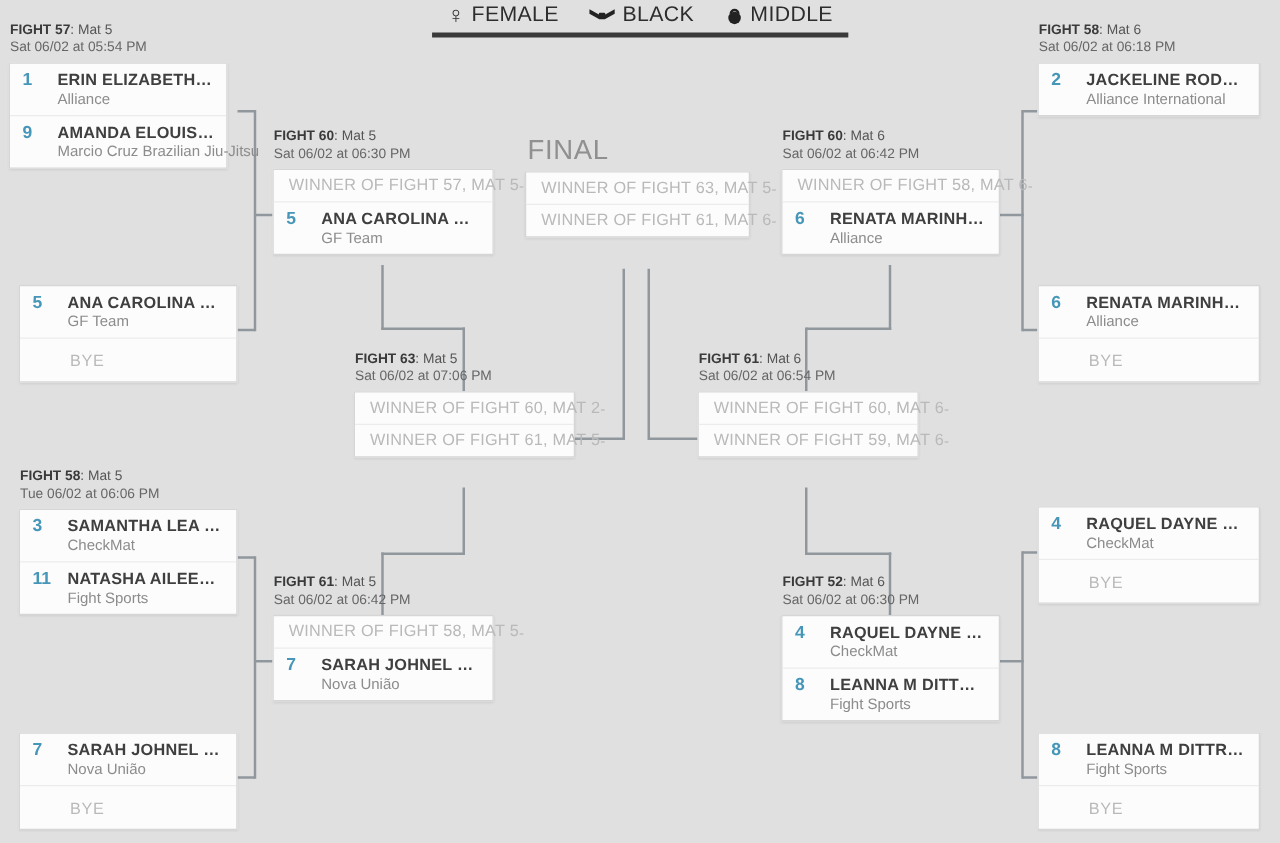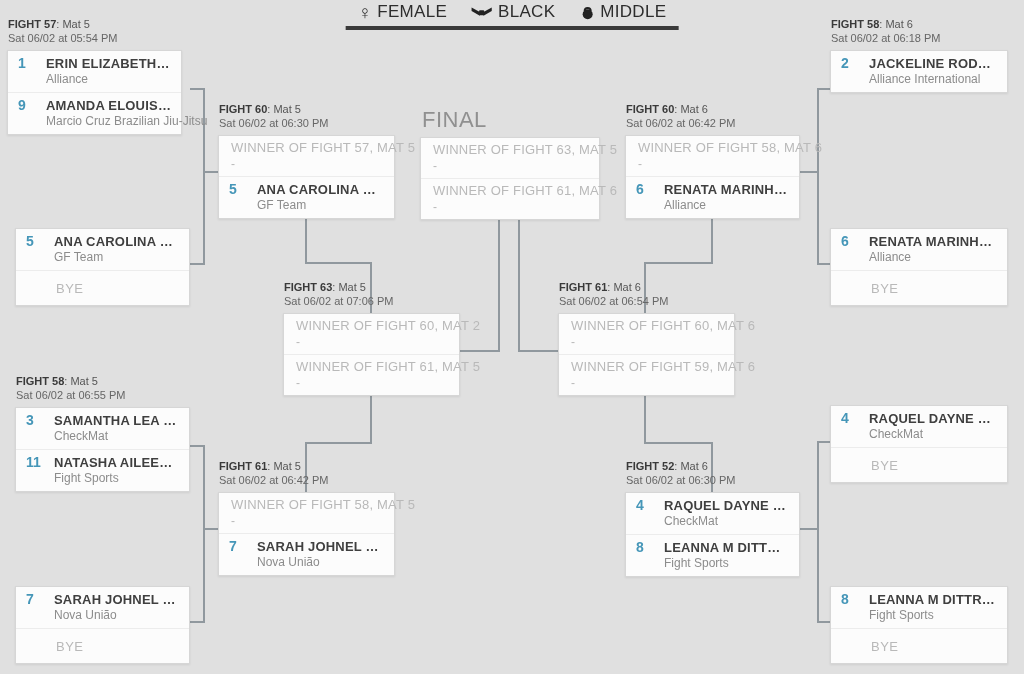--- a/index.html
+++ b/index.html
@@ -48,21 +48,21 @@
   .seed{
     width:28px;flex:0 0 28px;font-size:14px;color:var(--seed);
     line-height:15px;font-weight:bold;
   }
   .cinfo{display:flex;flex-direction:column;min-width:0;}
   .cname{
     font-size:13px;font-weight:bold;color:var(--name);line-height:15px;
     letter-spacing:0.2px;white-space:nowrap;overflow:hidden;text-overflow:ellipsis;
   }
   .cteam{font-size:12px;color:var(--team);line-height:14px;margin-top:1px;white-space:nowrap;}
-  .slot.winner{padding:4px 12px 5px 12px;flex-direction:column;}
+  .slot.winner{padding:4px 12px 5px 12px;flex-direction:row;}
   .wtext{font-size:13px;color:var(--muted);line-height:15px;letter-spacing:0.2px;white-space:nowrap;}
   .wdash{font-size:12px;color:var(--muted);line-height:14px;margin-top:2px;}
   .slot.byeslot{height:34px;align-items:center;padding-left:40px;}
   .bye{font-size:13px;color:var(--muted);letter-spacing:0.5px;}
 </style>
 </head>
 <body>
 
 <div class="header">
   <div class="header-inner">
@@ -159,21 +159,21 @@
     </div>
     <div class="slot byeslot">
         <span class="bye">BYE</span>
       </div>
   </div>
 </div>
 
 <div class="match" style="left:15px;top:407px;width:175px">
   <div class="mlabel">
     <div><span class="mf">FIGHT 58</span><span class="mm">: Mat 5</span></div>
-    <div>Sat 06/02 at 06:55 PM</div>
+    <div>Tue 06/02 at 06:06 PM</div>
   </div>
   <div class="card">
     <div class="slot comp">
       <span class="seed">3</span>
       <span class="cinfo">
           <span class="cname">SAMANTHA LEA COOK</span>
           <span class="cteam">CheckMat</span>
         </span>
     </div>
     <div class="slot comp">

